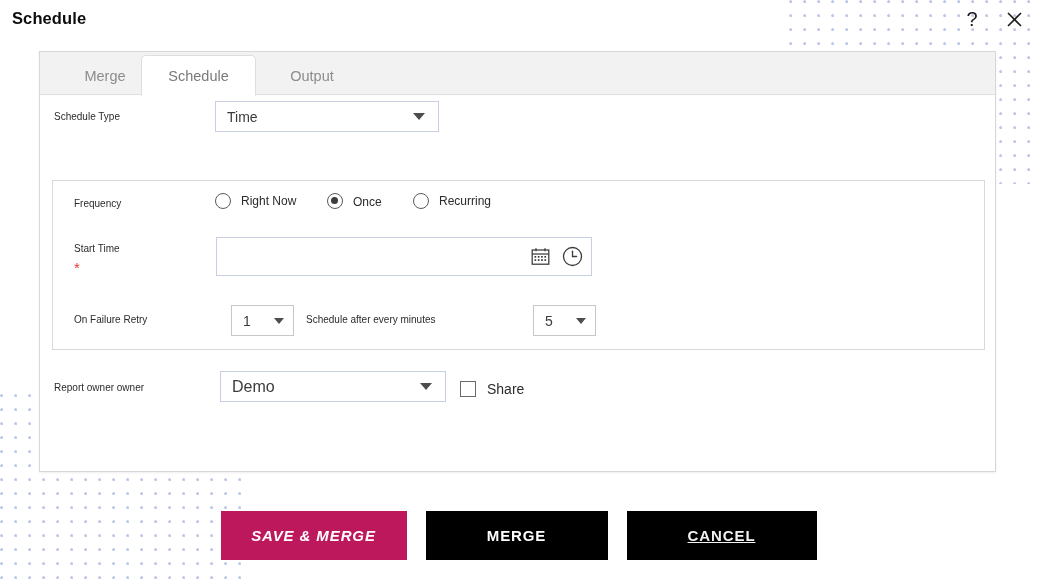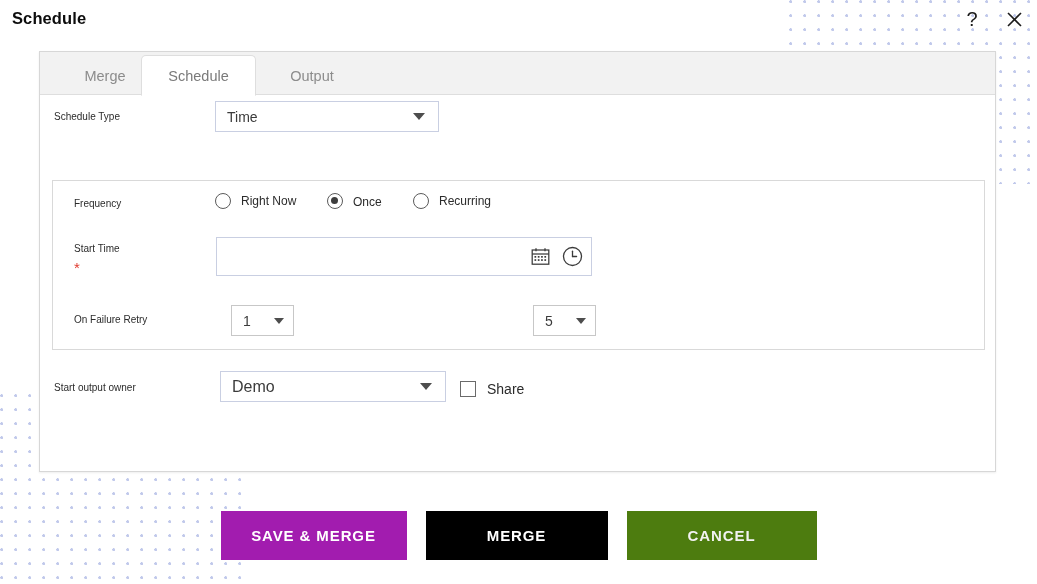--- a/index.html
+++ b/index.html
@@ -221,23 +221,23 @@
     display: flex; align-items: center; justify-content: center;
     gap: 19px; z-index: 3;
   }
   .btn {
     height: 49px;
     display: flex; align-items: center; justify-content: center;
     font-size: 15px; font-weight: bold; letter-spacing: .9px;
     color: #ffffff; cursor: pointer; border: 0;
     font-family: "Liberation Sans", sans-serif;
   }
-  #btn-save-merge { width: 186px; background: #a21caf; }
+  #btn-save-merge { width: 186px; background: #be185d; font-style: italic; }
   #btn-merge      { width: 182px; background: #000000; }
-  #btn-cancel     { width: 190px; background: #4d7c0f; color: #f2f2f2; }
+  #btn-cancel     { width: 190px; background: #000000; color: #f2f2f2; text-decoration: underline; }
 </style>
 </head>
 <body>
 
 <div class="dots" id="dots-top-right"></div>
 <div class="dots" id="dots-bottom-left"></div>
 
 <div id="header">
   <div id="page-title">Schedule</div>
 
@@ -333,30 +333,31 @@
       </div>
 
       <div id="retry-row">
         <div class="row-label" id="retry-label">On Failure Retry</div>
 
         <div class="mini-select" id="retry-count-select">
           <span class="sel-value">1</span>
           <span class="caret sm"></span>
         </div>
 
+        <div class="row-label" id="retry-middle-label">Schedule after every minutes</div>
 
         <div class="mini-select" id="retry-every-select">
           <span class="sel-value">5</span>
           <span class="caret sm"></span>
         </div>
       </div>
     </div>
 
     <div id="owner-row">
-      <div class="row-label" id="owner-label">Start output owner</div>
+      <div class="row-label" id="owner-label">Report owner owner</div>
 
       <div id="owner-select">
         <span class="sel-value">Demo</span>
         <span class="caret"></span>
       </div>
 
       <div id="share-option">
         <span class="checkbox-mark"></span>
         <span id="share-label">Share</span>
       </div>

